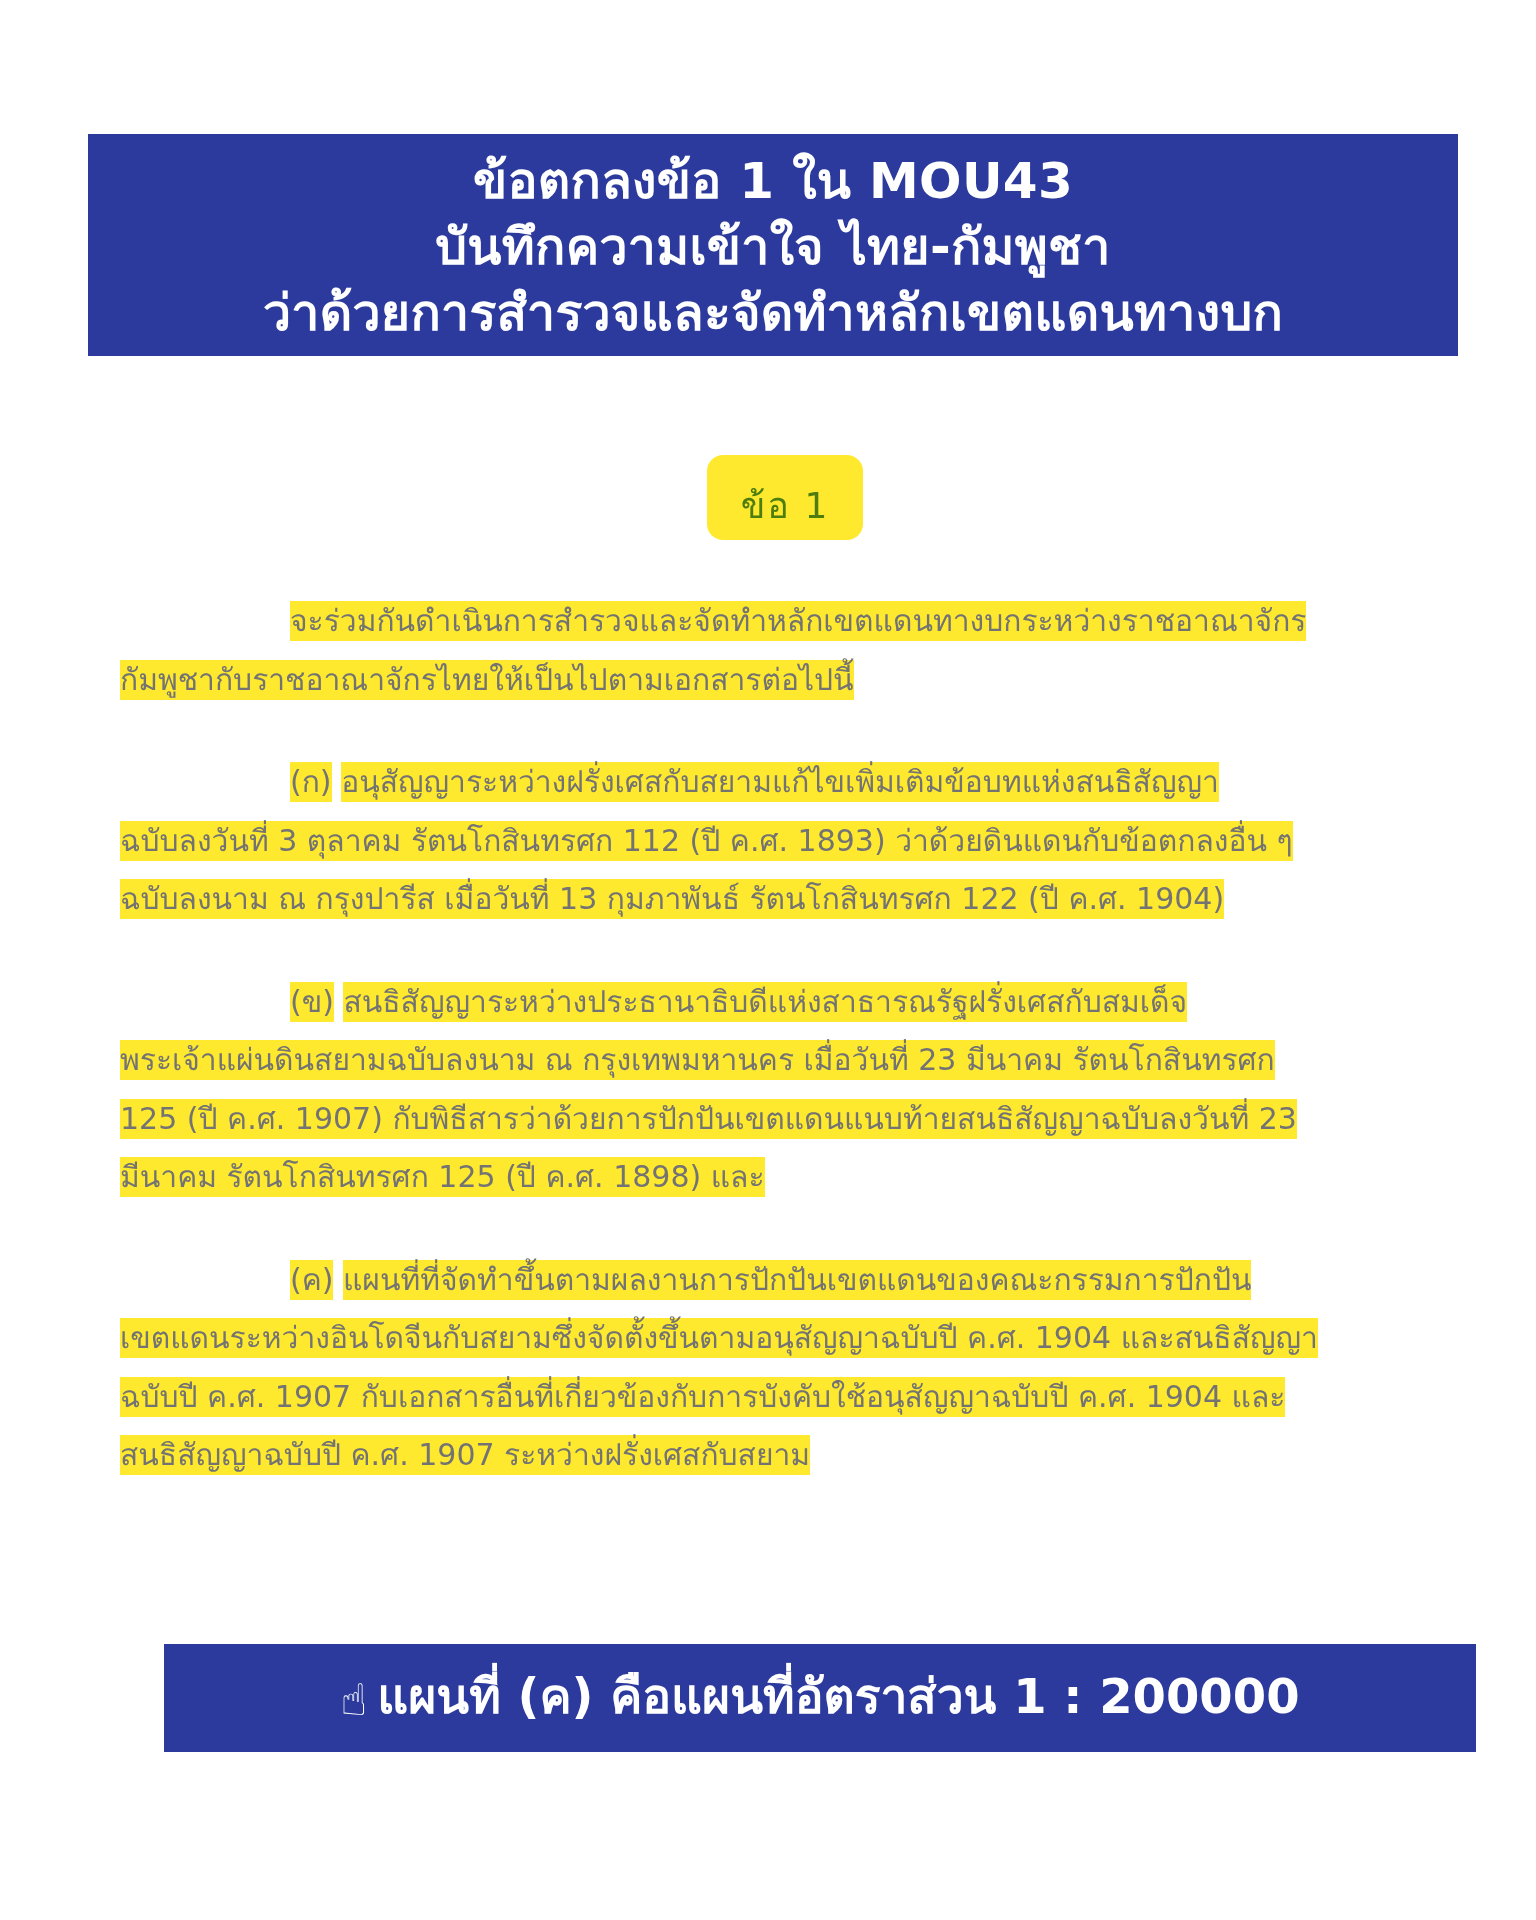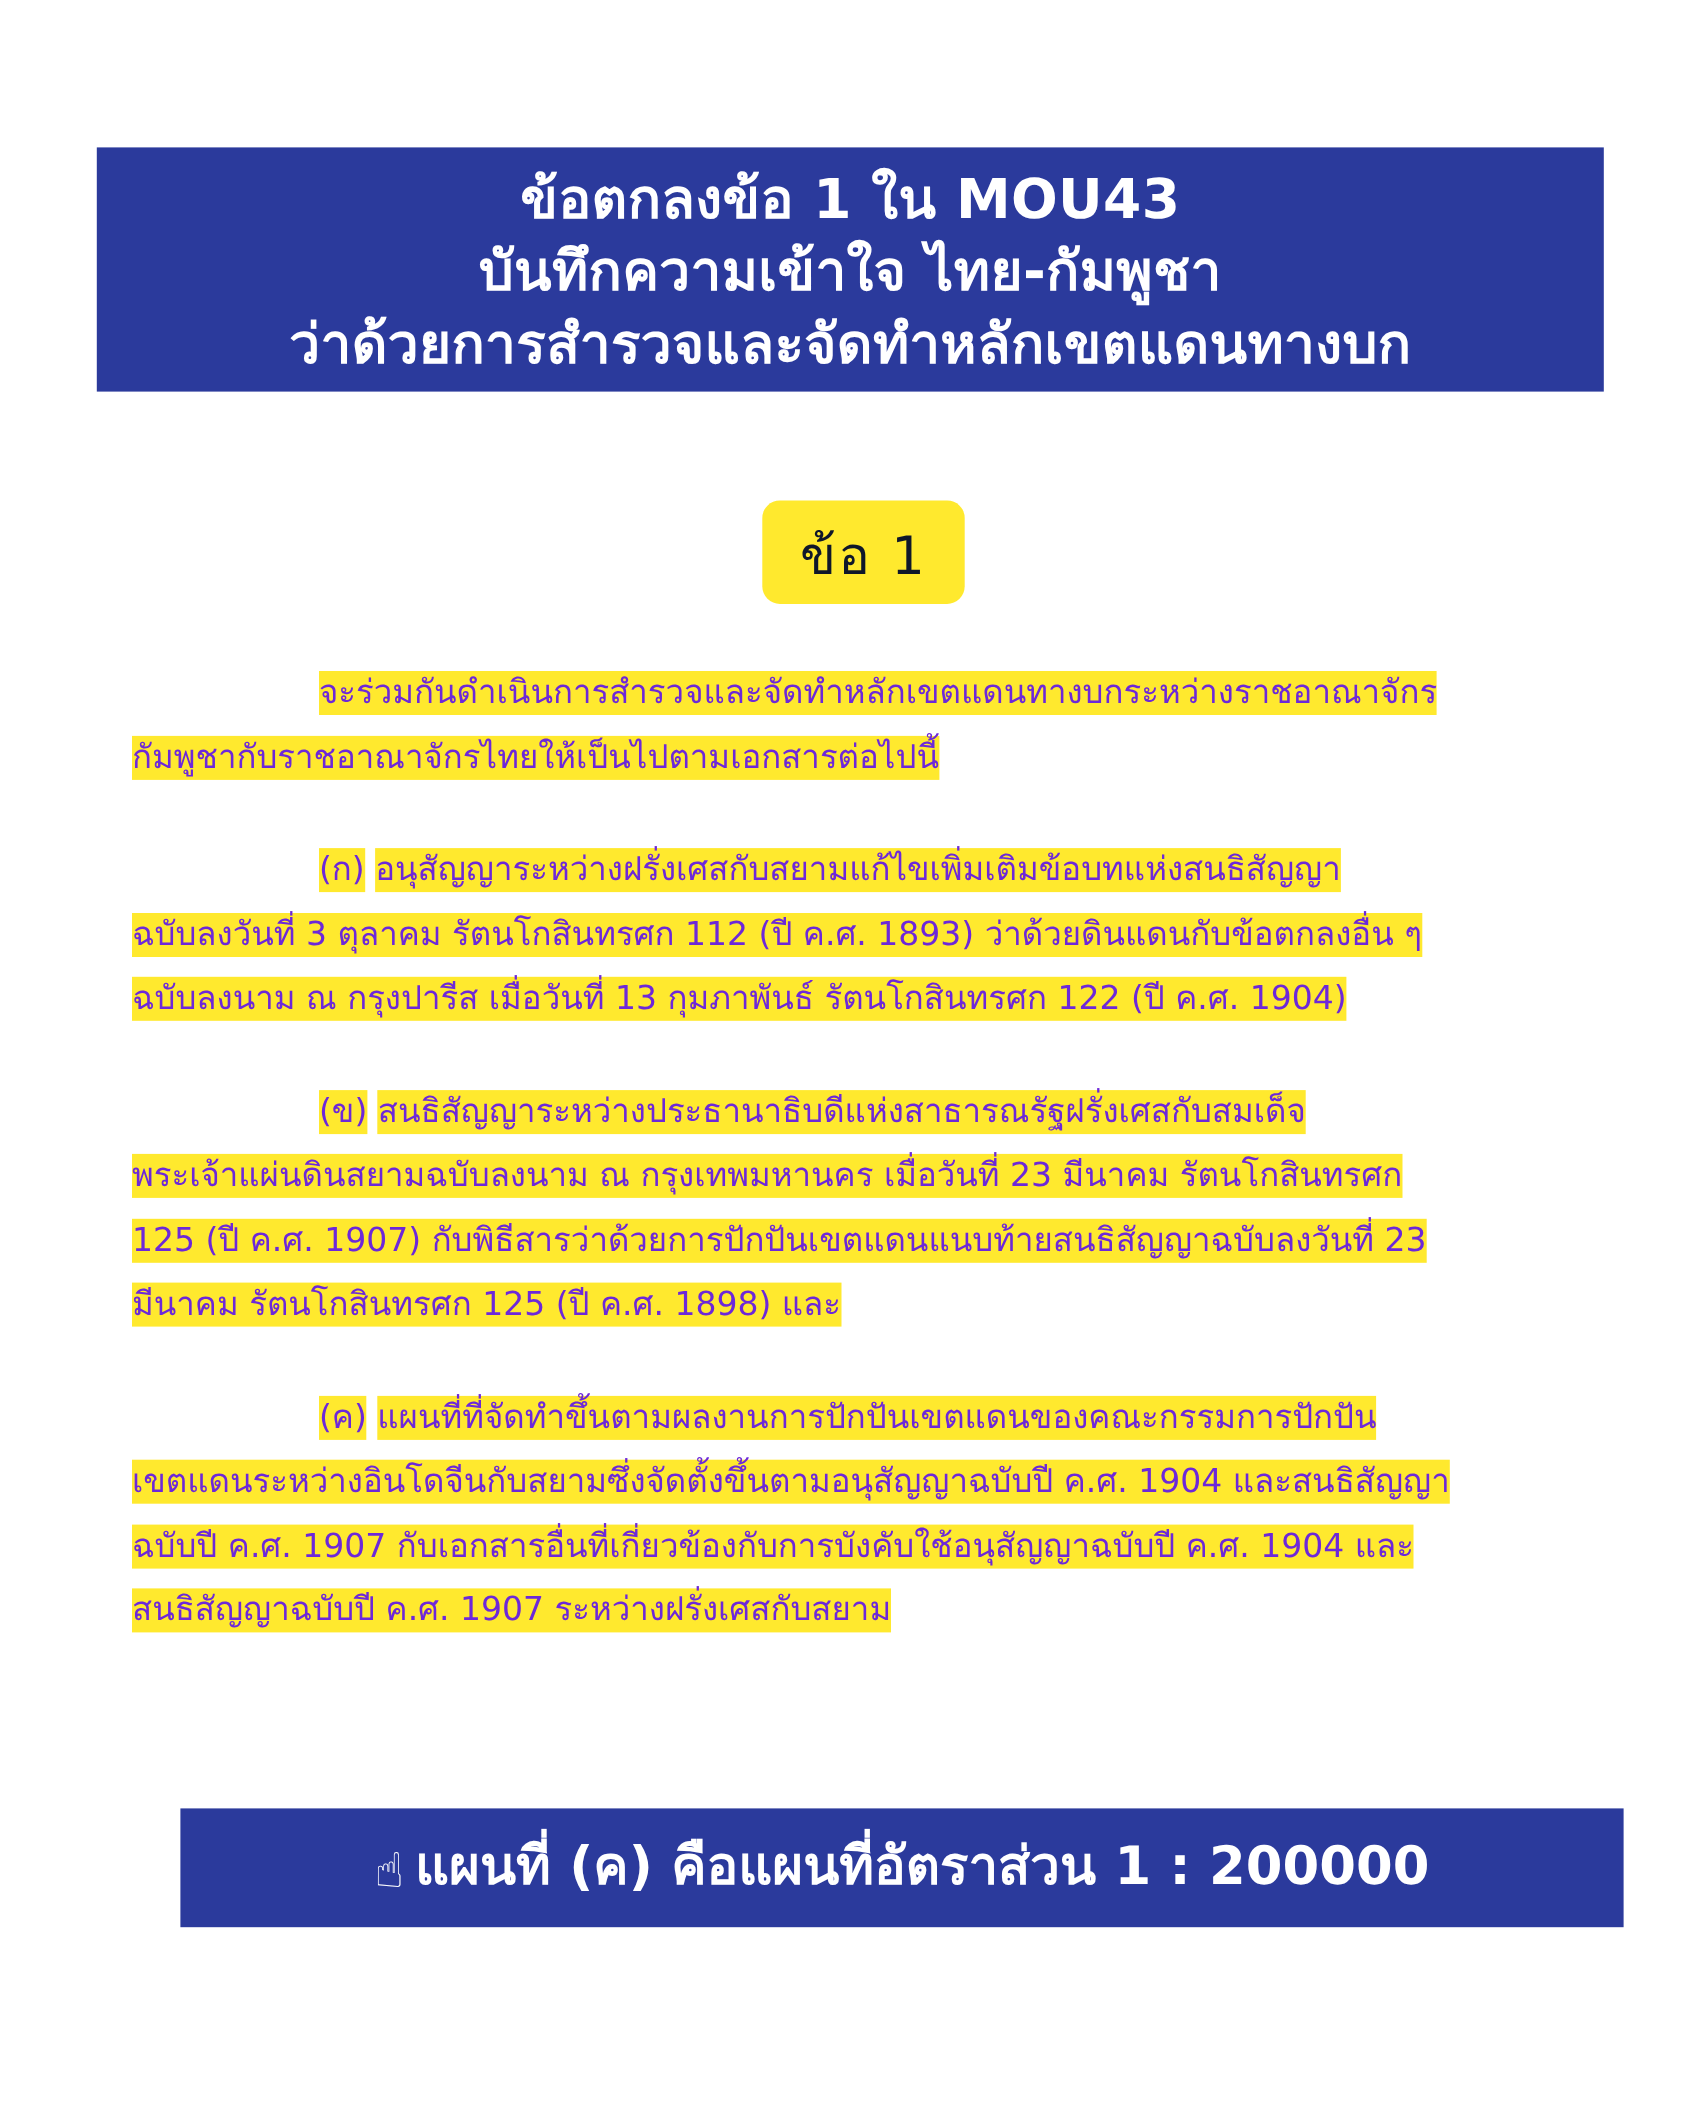--- a/index.html
+++ b/index.html
@@ -45,36 +45,36 @@
     width: 1330px;
     color: #2f2f3a;
   }
 
   .clause-title-wrap {
     text-align: center;
     margin-bottom: 58px;
   }
   .clause-title {
     display: inline-block;
-    font-size: 48px;
+    font-size: 36px;
     letter-spacing: 2px;
     background: #ffe92e;
-    padding: 12px 34px 6px 34px;
+    padding: 22px 34px 6px 34px;
     border-radius: 16px;
-    color: #0f172a;
+    color: #4d7c0f;
   }
 
   .para {
     margin-bottom: 56px;
   }
   .para p {
     margin: 0 0 12px 0;
     font-size: 30px;
     line-height: 1.55;
-    color: #6d28d9;
+    color: #737373;
   }
   .para p.indent {
     text-indent: 170px;
   }
   .hl {
     background: #ffe92e;
     padding: 2px 0 3px 0;
     box-decoration-break: clone;
     -webkit-box-decoration-break: clone;
   }

